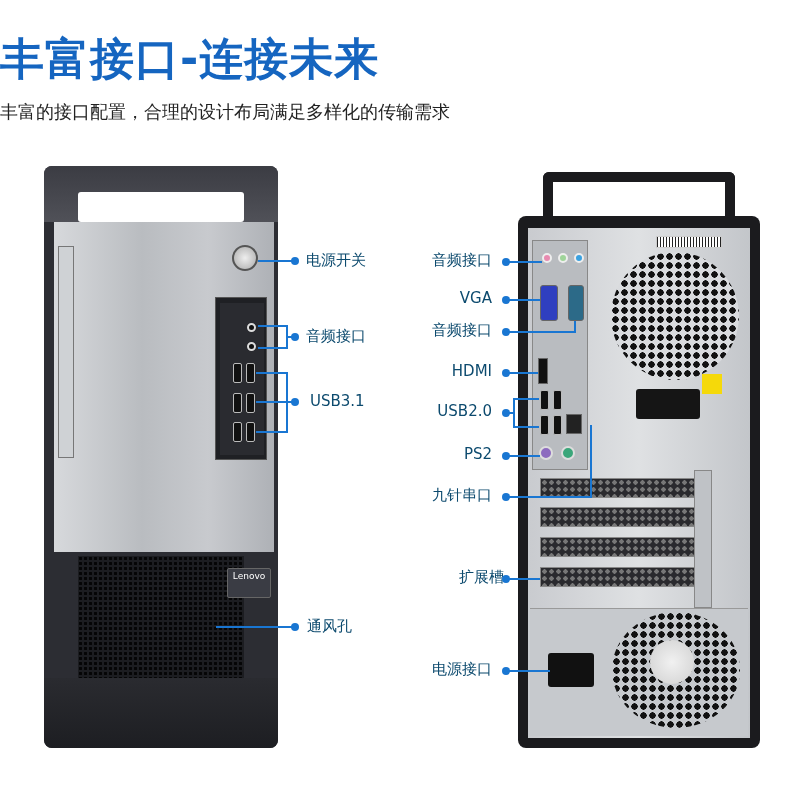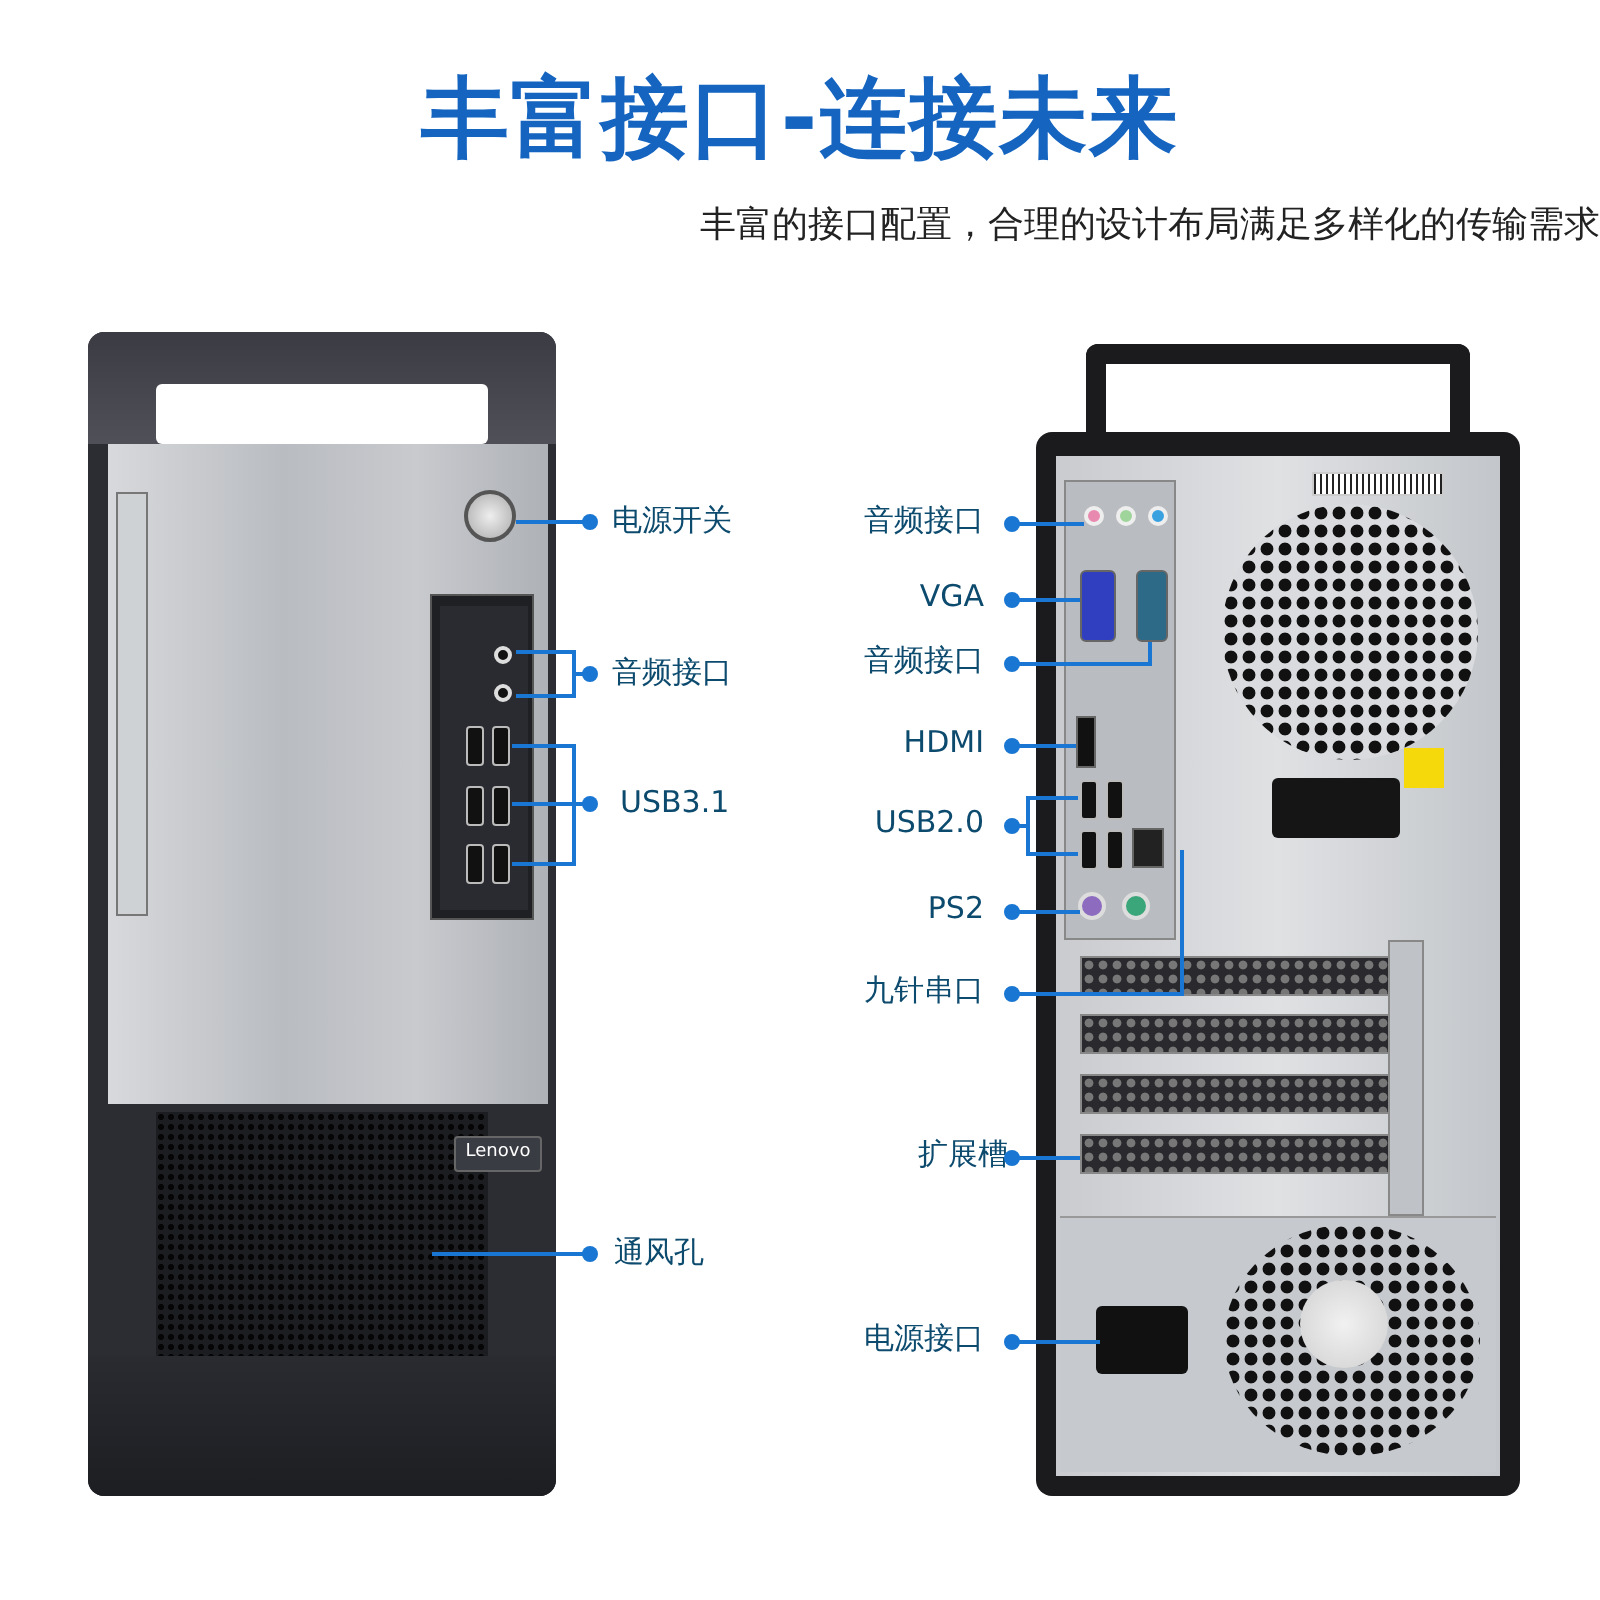--- a/index.html
+++ b/index.html
@@ -1,34 +1,34 @@
 <!DOCTYPE html>
 <html><head>
 <meta charset="utf-8">
 <style>
 *{box-sizing:border-box;margin:0;padding:0}
 html,body{width:800px;height:800px;background:#fff;overflow:hidden}
 body{position:relative;font-family:"DejaVu Sans","Liberation Sans",sans-serif;color:#222}
-.title{position:absolute;left:0;top:30px;width:800px;text-align:center;font-size:44px;font-weight:bold;color:#1565c0;letter-spacing:1px}
-.subtitle{position:absolute;left:0;top:100px;width:800px;text-align:right;font-size:18px;color:#222}
+.title{position:absolute;left:0;top:30px;width:800px;text-align:left;font-size:44px;font-weight:bold;color:#1565c0;letter-spacing:1px}
+.subtitle{position:absolute;left:0;top:100px;width:800px;text-align:left;font-size:18px;color:#222}
 .abs{position:absolute}
 
 .front{left:44px;top:166px;width:234px;height:582px;background:#2c2d33;border-radius:8px}
 .front-handle{left:78px;top:192px;width:166px;height:30px;background:#fff;border-radius:3px}
 .front-top-bezel{left:44px;top:166px;width:234px;height:56px;background:linear-gradient(#3b3c43,#505158);border-radius:8px 8px 0 0}
 .front-panel{left:54px;top:222px;width:220px;height:330px;background:linear-gradient(90deg,#d7d9dc,#b9bcc0 40%,#c8cace 70%,#aeb1b6)}
 .odd{left:58px;top:246px;width:16px;height:212px;border:1px solid #777;background:#cfd2d5}
 .power-btn{left:232px;top:245px;width:26px;height:26px;border-radius:50%;background:radial-gradient(#eee,#aaa);border:2px solid #555}
 .io-panel{left:215px;top:297px;width:52px;height:163px;background:#1f2024;border:1px solid #555}
 .io-inner{left:220px;top:303px;width:44px;height:152px;background:#2a2b30}
 .jack{width:9px;height:9px;border-radius:50%;border:2px solid #ddd;background:#111}
 .usb{width:9px;height:20px;background:#111;border:1px solid #bbb;border-radius:2px}
 .vent{left:78px;top:556px;width:166px;height:122px;background-color:#1c1d21;background-image:radial-gradient(circle,#050506 1.4px,transparent 1.6px);background-size:5px 5px}
 .base{left:44px;top:678px;width:234px;height:70px;background:linear-gradient(#2a2b30,#1d1e22);border-radius:0 0 8px 8px}
-.lenovo{left:227px;top:568px;width:44px;height:18px;background:#3a3c44;color:#fff;font-size:9px;border-radius:2px;text-align:center;line-height:14px;border:1px solid #666}
+.lenovo{left:227px;top:568px;width:44px;height:30px;background:#3a3c44;color:#fff;font-size:9px;border-radius:2px;text-align:center;line-height:14px;border:1px solid #666}
 
 .rear-handle{left:543px;top:172px;width:192px;height:50px;border:10px solid #1b1b1e;border-bottom:none;border-radius:6px 6px 0 0;background:transparent}
 .rear{left:518px;top:216px;width:242px;height:532px;background:#1b1b1e;border-radius:8px}
 .rear-metal{left:528px;top:228px;width:222px;height:510px;background:linear-gradient(90deg,#c9cbcf,#dfe1e3 50%,#c3c6ca)}
 .io-shield{left:532px;top:240px;width:56px;height:230px;background:#b9bcc0;border:1px solid #888}
 .fan{left:611px;top:252px;width:128px;height:128px;border-radius:50%;background-color:#d9dbde;background-image:radial-gradient(circle,#111 3px,transparent 3.4px);background-size:9px 9px}
 .psu{left:530px;top:608px;width:218px;height:128px;background:#c6c9cd;border-top:1px solid #999}
 .psu-fan{left:612px;top:612px;width:128px;height:116px;border-radius:50%;background-color:#c6c9cd;background-image:radial-gradient(circle,#111 3px,transparent 3.4px);background-size:9px 9px}
 .psu-grill{left:650px;top:640px;width:44px;height:44px;border-radius:50%;background:radial-gradient(#f1f1f1,#d0d0d0)}
 .c14{left:548px;top:653px;width:46px;height:34px;background:#111;border-radius:3px}

